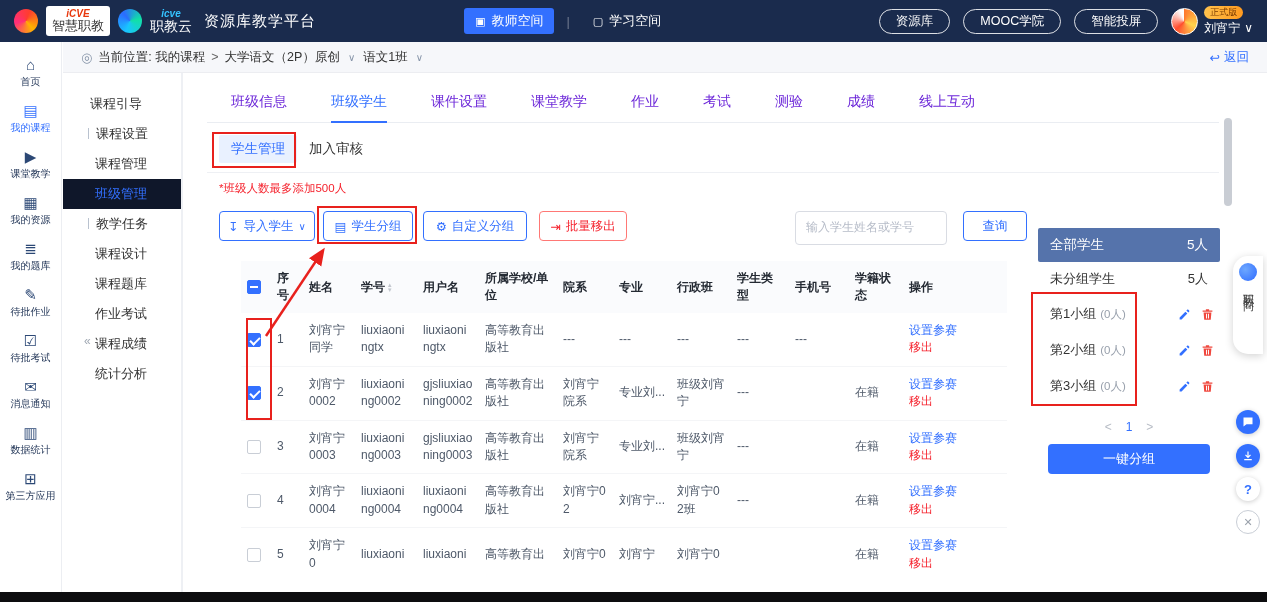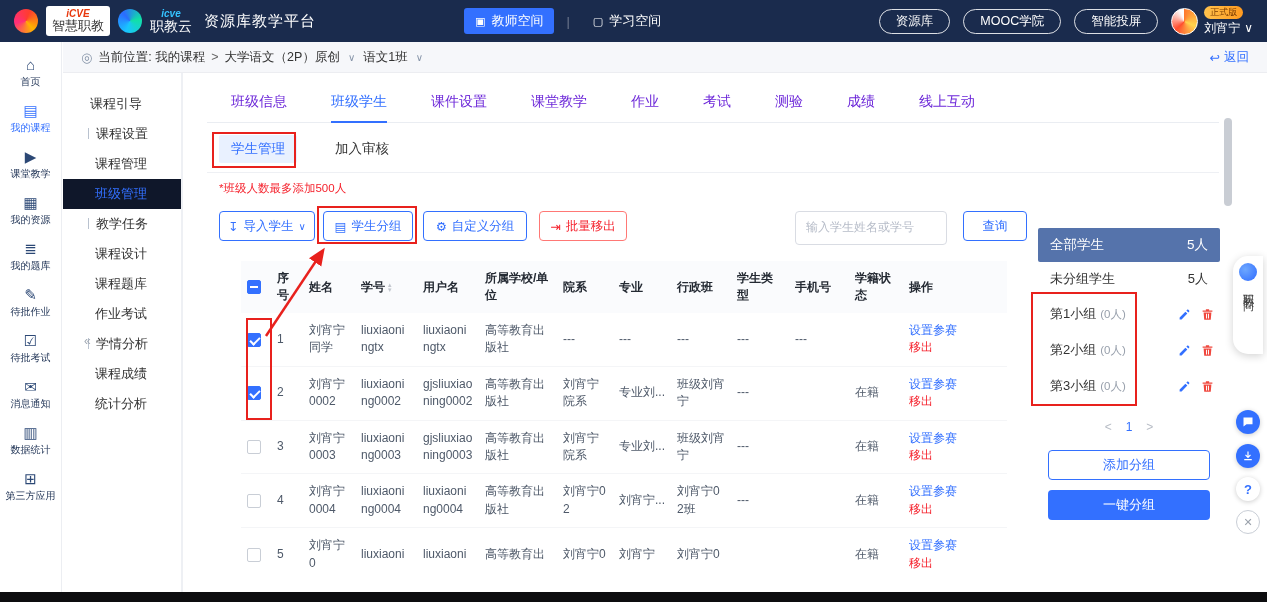--- a/index.html
+++ b/index.html
@@ -58,21 +58,21 @@
   .menu .bar{display:inline-block;width:1px;height:11px;background:#b9c2cf;margin-right:7px;vertical-align:-1px}
   .menu .mi.active{background:#0f172a;color:#3370ff}
   .collapse{position:absolute;left:84px;top:334px;color:#a0a8b3;font-size:12px;z-index:6;cursor:pointer}
 
   
   .main{position:absolute;left:182px;top:73px;right:0;height:519px;background:#fff;border-left:1px solid #eef0f4}
   .tabswrap{position:absolute;left:24px;right:48px;top:20px;border-bottom:1px solid #eaedf2;display:flex;gap:44px;padding-left:24px}
   .tab{font-size:14px;color:#6d28d9;padding-bottom:11px;cursor:pointer;position:relative;white-space:nowrap}
   .tab.active{color:#3370ff}
   .tab.active::after{content:"";position:absolute;left:0;right:0;bottom:-1px;height:2px;background:#3370ff}
-  .subtabs{position:absolute;left:36px;top:62px;display:flex;gap:26px;align-items:center}
+  .subtabs{position:absolute;left:36px;top:62px;display:flex;align-items:center}
   .subtab{font-size:13.5px;color:#333;padding:5px 12px;cursor:pointer;border-radius:2px}
   .subtab.active{background:#e9f1ff;color:#3370ff}
   .subdiv{position:absolute;left:24px;right:48px;top:99px;border-bottom:1px solid #eef0f4}
   .note{position:absolute;left:36px;top:108px;font-size:11.5px;color:#f5222d}
 
   .btn{position:absolute;top:138px;height:30px;border-radius:4px;font-size:12.5px;display:flex;align-items:center;
        justify-content:center;gap:5px;cursor:pointer;background:#fff;white-space:nowrap}
   .btn.blue{border:1px solid #3370ff;color:#3370ff}
   .btn.red{border:1px solid #ff7875;color:#f5222d}
   #btn-import{left:36px;width:96px}
@@ -246,21 +246,20 @@
 
   <div class="menu">
     <div class="mi first">课程引导</div>
     <div class="ms"><span class="bar"></span><span>课程设置</span></div>
     <div class="mi">课程管理</div>
     <div class="mi active">班级管理</div>
     <div class="ms"><span class="bar"></span><span>教学任务</span></div>
     <div class="mi">课程设计</div>
     <div class="mi">课程题库</div>
     <div class="mi">作业考试</div>
-    <div class="ms"><span class="bar"></span><span>学情分析</span></div>
     <div class="mi">课程成绩</div>
     <div class="mi">统计分析</div>
   </div>
   <div class="collapse">«</div>
 
   <div class="main">
 
     <div class="tabswrap">
       <span class="tab">班级信息</span>
       <span class="tab active">班级学生</span>
@@ -478,21 +477,20 @@
           <svg viewBox="0 0 16 16" width="13" height="13">
               <path fill="#f0483e" d="M6 1.5h4V3h4v1.5H2V3h4V1.5zM3.2 5.5h9.6L12 14.5H4L3.2 5.5zM6.2 7v6h1.2V7H6.2zM8.6 7v6h1.2V7H8.6z"></path>
             </svg>
         </span>
       </div>
       <div class="pager">
         <span>&lt;</span>
         <span class="pg">1</span>
         <span>&gt;</span>
       </div>
-      <div class="pbtn outline">添加分组</div>
       <div class="pbtn fill">一键分组</div>
     </div>
   </div>
 
   <div class="vthumb"></div>
 
   <div class="ask">
     <div class="askicon"></div>
     <div class="vtext">职教一问</div>
   </div>

